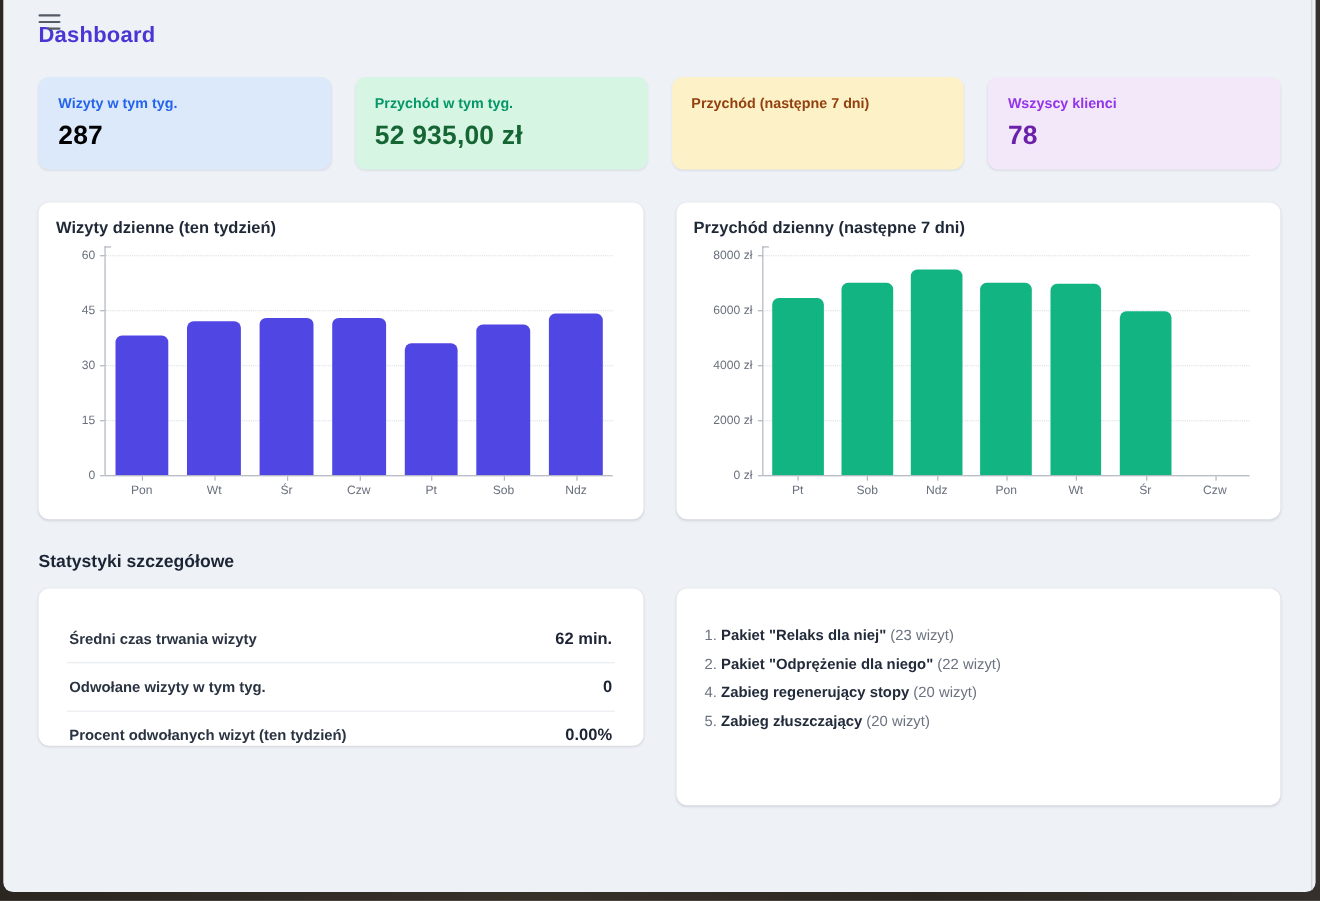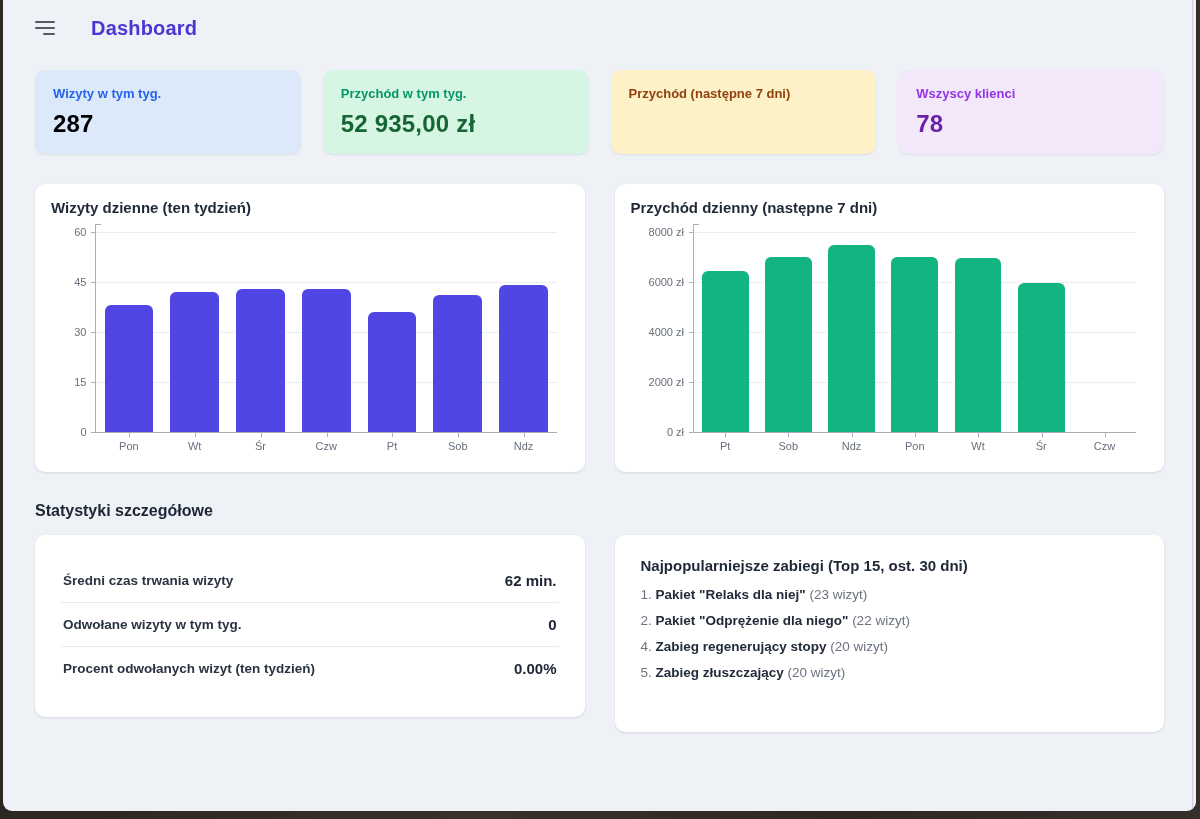--- a/index.html
+++ b/index.html
@@ -10,21 +10,21 @@
   }
   .window {
     position:absolute; left:3px; top:0; width:1193px; height:811px;
     background:#eef1f6; border-radius:0 0 9px 9px; overflow:hidden;
   }
   .scroll-track {
     position:absolute; top:0; right:3px; width:1px; height:100%;
     background:#cdd2da;
   }
   
-  .header { display:flex; align-items:center; padding:12px 32px 0 32px; height:44px; }
+  .header { display:flex; padding:12px 32px 0 32px; height:44px;flex-direction:column; }
   .hamburger { width:22px; height:16px; position:relative; cursor:pointer; margin-right:34px; }
   .hamburger span { position:absolute; height:2px; background:#525b66; border-radius:1px; }
   .hamburger span:nth-child(1){ left:0; right:2px; top:1px; }
   .hamburger span:nth-child(2){ left:0; right:2px; top:7px; }
   .hamburger span:nth-child(3){ left:8px; right:2px; top:13px; }
   .page-title { font-size:20px; font-weight:bold; color:#4936d4; letter-spacing:.2px; }
 
   
   .cards { display:grid; grid-template-columns:repeat(4,1fr); gap:22px; margin:26px 32px 0 32px; }
   .stat-card { border-radius:10px; padding:16px 18px 18px 18px; height:84px;
@@ -47,21 +47,21 @@
   .bars { position:absolute; display:flex; align-items:flex-end; }
   .slot { flex:1; display:flex; justify-content:center; align-items:flex-end; height:100%; }
   .bar { width:74%; border-radius:6px 6px 0 0; }
   .xlabels { position:absolute; display:flex; }
   .xlab { flex:1; text-align:center; font-size:11px; color:#68707c; }
   .xtick { position:absolute; width:1px; height:4px; background:#a9aeb8; }
 
   
   .section-heading { margin:30px 32px 0 32px; font-size:16px; font-weight:bold; color:#1c2534; }
   .details { display:grid; grid-template-columns:1fr 1fr; gap:30px; margin:15px 32px 0 32px; }
-  .stats-card { height:182px; padding:24px 26px; }
+  .stats-card { height:143px; padding:24px 26px; }
   .stat-row { display:flex; justify-content:space-between; align-items:center; padding:13px 2px; }
   .stat-row + .stat-row { border-top:1px solid #e7eaee; }
   .stat-row .rlabel { font-size:13.5px; font-weight:bold; color:#2a3342; }
   .stat-row .rvalue { font-size:15px; font-weight:bold; color:#1c2433; }
   .treat-card { height:197px; padding:22px 26px; }
   .treat-title { font-size:15px; font-weight:bold; color:#1f2836; }
   .treat-list { margin-top:13px; }
   .treat-item { font-size:13.5px; margin-top:11px; color:#6b7280; }
   .treat-item .rank { color:#6b7280; font-weight:normal; }
   .treat-item .name { color:#222b3a; font-weight:bold; }
@@ -232,21 +232,20 @@
         <div class="stat-row">
           <span class="rlabel">Odwołane wizyty w tym tyg.</span>
           <span class="rvalue">0</span>
         </div>
         <div class="stat-row">
           <span class="rlabel">Procent odwołanych wizyt (ten tydzień)</span>
           <span class="rvalue">0.00%</span>
         </div>
       </div>
     <div class="card treat-card">
-      <div class="treat-title">Najpopularniejsze zabiegi (Top 15, ost. 30 dni)</div>
       <div class="treat-list" id="treat-list">
           <div class="treat-item"><span class="rank">1. </span><span class="name">Pakiet "Relaks dla niej"</span><span class="count"> (23 wizyt)</span></div>
           <div class="treat-item"><span class="rank">2. </span><span class="name">Pakiet "Odprężenie dla niego"</span><span class="count"> (22 wizyt)</span></div>
           <div class="treat-item"><span class="rank">4. </span><span class="name">Zabieg regenerujący stopy</span><span class="count"> (20 wizyt)</span></div>
           <div class="treat-item"><span class="rank">5. </span><span class="name">Zabieg złuszczający</span><span class="count"> (20 wizyt)</span></div>
         </div>
     </div>
   </div>
 
   <div class="scroll-track"></div>

